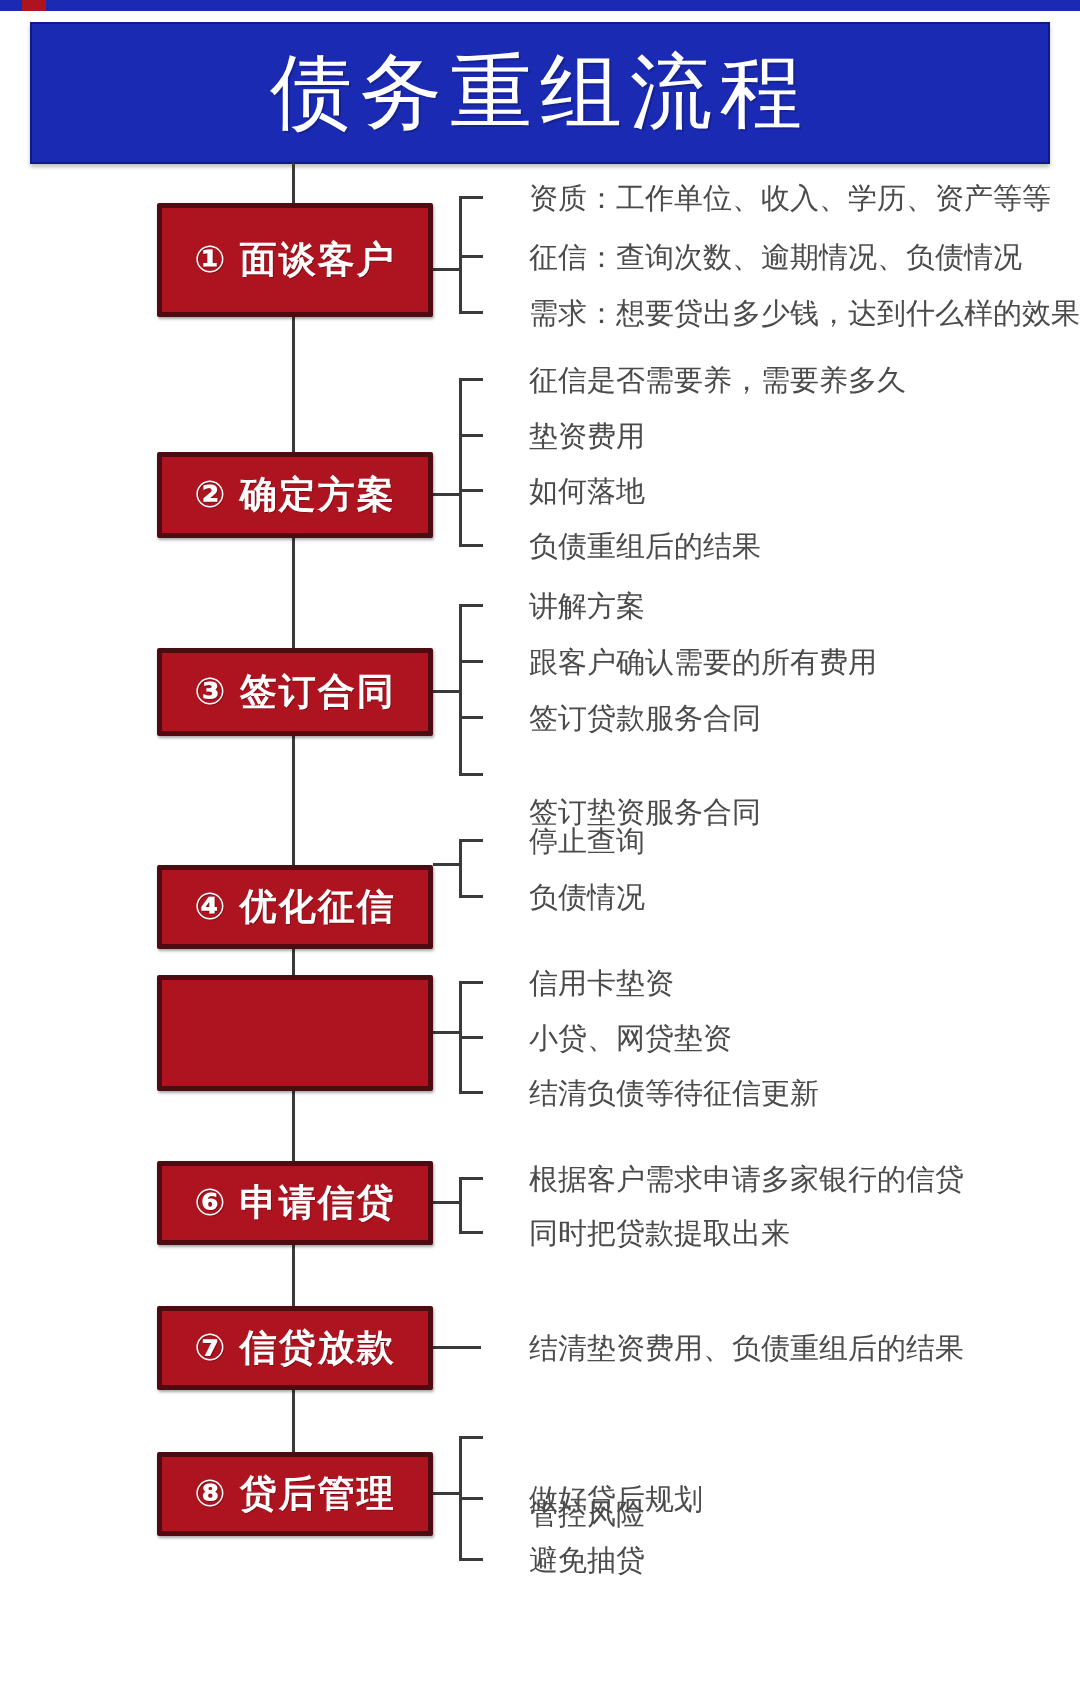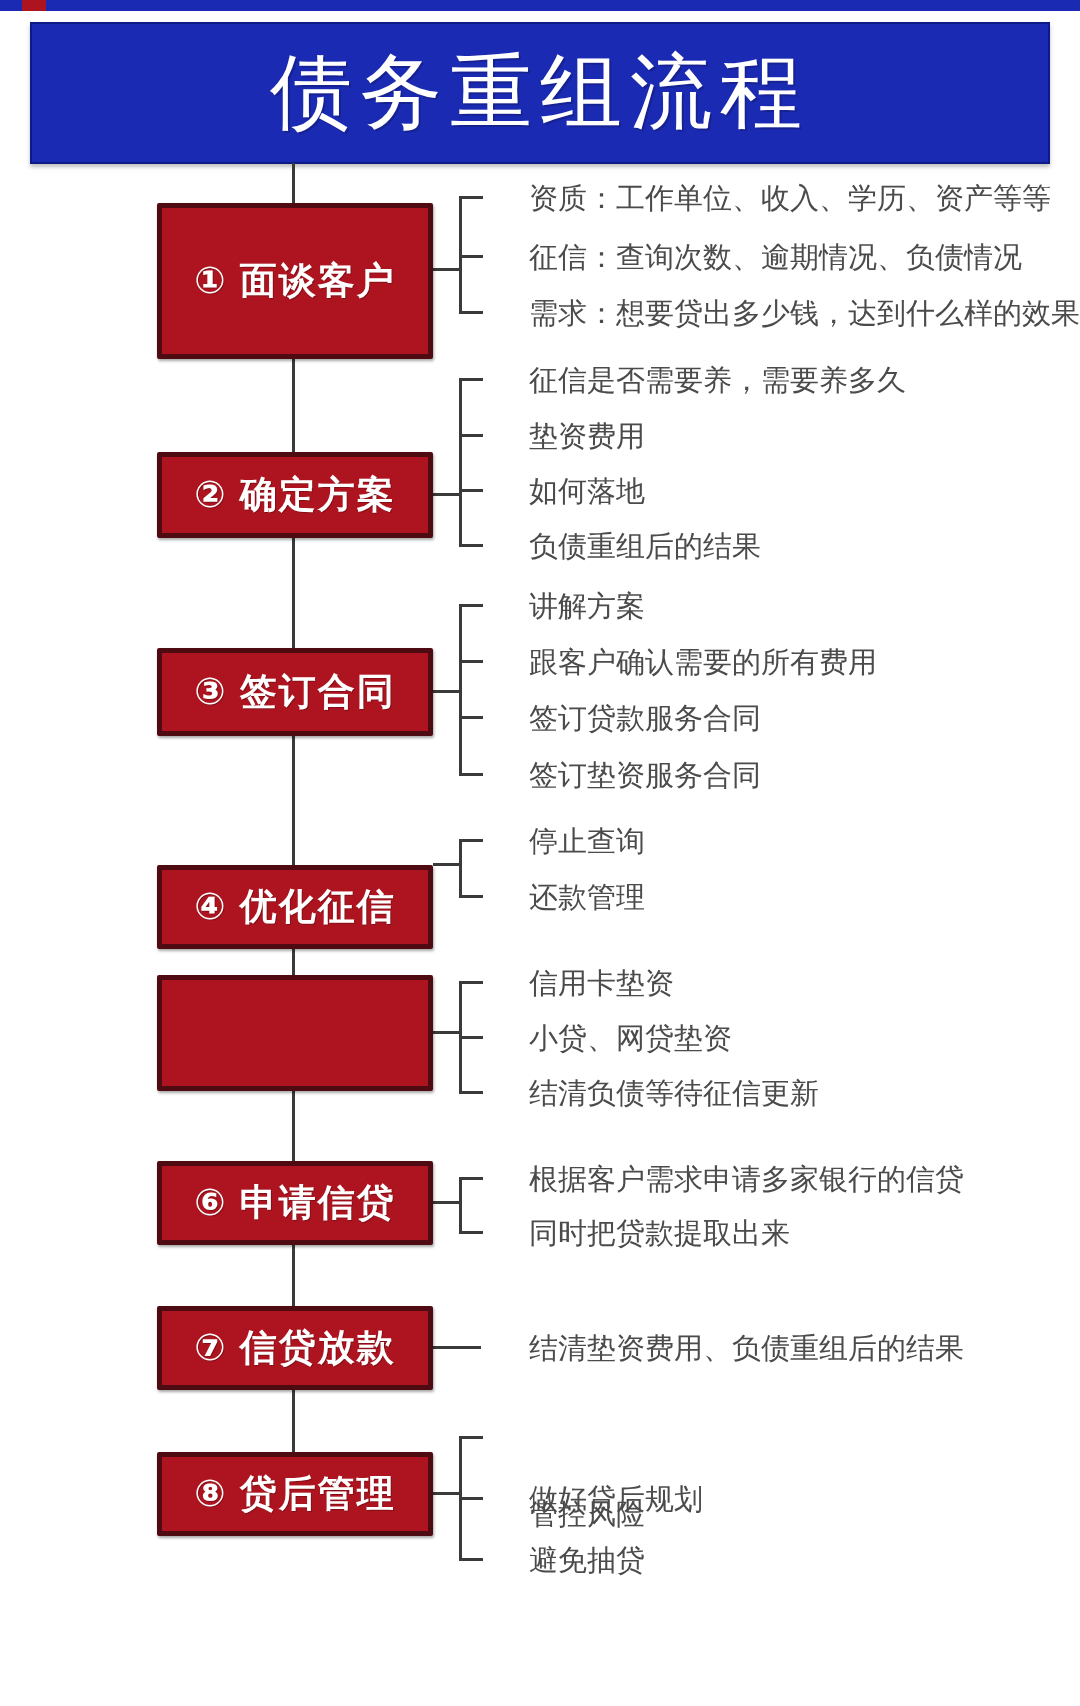--- a/index.html
+++ b/index.html
@@ -104,21 +104,21 @@
   </div>
 
   <div class="spine"></div>
 
   <div>
     <div class="h-line" style="top:268px;left:433px;width:28px"></div>
     <div class="v-line" style="top:196px;left:459px;height:117px"></div>
     <div class="h-line" style="top:196px;left:459px;width:24px"></div>
     <div class="h-line" style="top:255px;left:459px;width:24px"></div>
     <div class="h-line" style="top:311px;left:459px;width:24px"></div>
-    <div class="rbox" style="top:203px;height:156px">
+    <div class="rbox" style="top:203px;height:114px">
       <div class="box-line">① 面谈客户</div>
     </div>
     <div class="detail" style="top:198px">资质：工作单位、收入、学历、资产等等</div>
     <div class="detail" style="top:257px">征信：查询次数、逾期情况、负债情况</div>
     <div class="detail" style="top:313px">需求：想要贷出多少钱，达到什么样的效果</div>
   </div>
 
   <div>
     <div class="h-line" style="top:493px;left:433px;width:28px"></div>
     <div class="v-line" style="top:378px;left:459px;height:169px"></div>
@@ -141,33 +141,33 @@
     <div class="h-line" style="top:604px;left:459px;width:24px"></div>
     <div class="h-line" style="top:660px;left:459px;width:24px"></div>
     <div class="h-line" style="top:716px;left:459px;width:24px"></div>
     <div class="h-line" style="top:773px;left:459px;width:24px"></div>
     <div class="rbox" style="top:648px;height:88px">
       <div class="box-line">③ 签订合同</div>
     </div>
     <div class="detail" style="top:606px">讲解方案</div>
     <div class="detail" style="top:662px">跟客户确认需要的所有费用</div>
     <div class="detail" style="top:718px">签订贷款服务合同</div>
-    <div class="detail" style="top:775px">签订垫资服务合同</div>
+    <div class="detail" style="top:812px">签订垫资服务合同</div>
   </div>
 
   <div>
     <div class="h-line" style="top:863px;left:433px;width:28px"></div>
     <div class="v-line" style="top:839px;left:459px;height:59px"></div>
     <div class="h-line" style="top:839px;left:459px;width:24px"></div>
     <div class="h-line" style="top:895px;left:459px;width:24px"></div>
     <div class="rbox" style="top:865px;height:84px">
       <div class="box-line">④ 优化征信</div>
     </div>
     <div class="detail" style="top:841px">停止查询</div>
-    <div class="detail" style="top:897px">还款管理</div>
+    <div class="detail" style="top:897px">负债情况</div>
   </div>
 
   <div>
     <div class="h-line" style="top:1031px;left:433px;width:28px"></div>
     <div class="v-line" style="top:981px;left:459px;height:113px"></div>
     <div class="h-line" style="top:981px;left:459px;width:24px"></div>
     <div class="h-line" style="top:1036px;left:459px;width:24px"></div>
     <div class="h-line" style="top:1091px;left:459px;width:24px"></div>
     <div class="rbox" style="top:975px;height:116px">
     </div>

